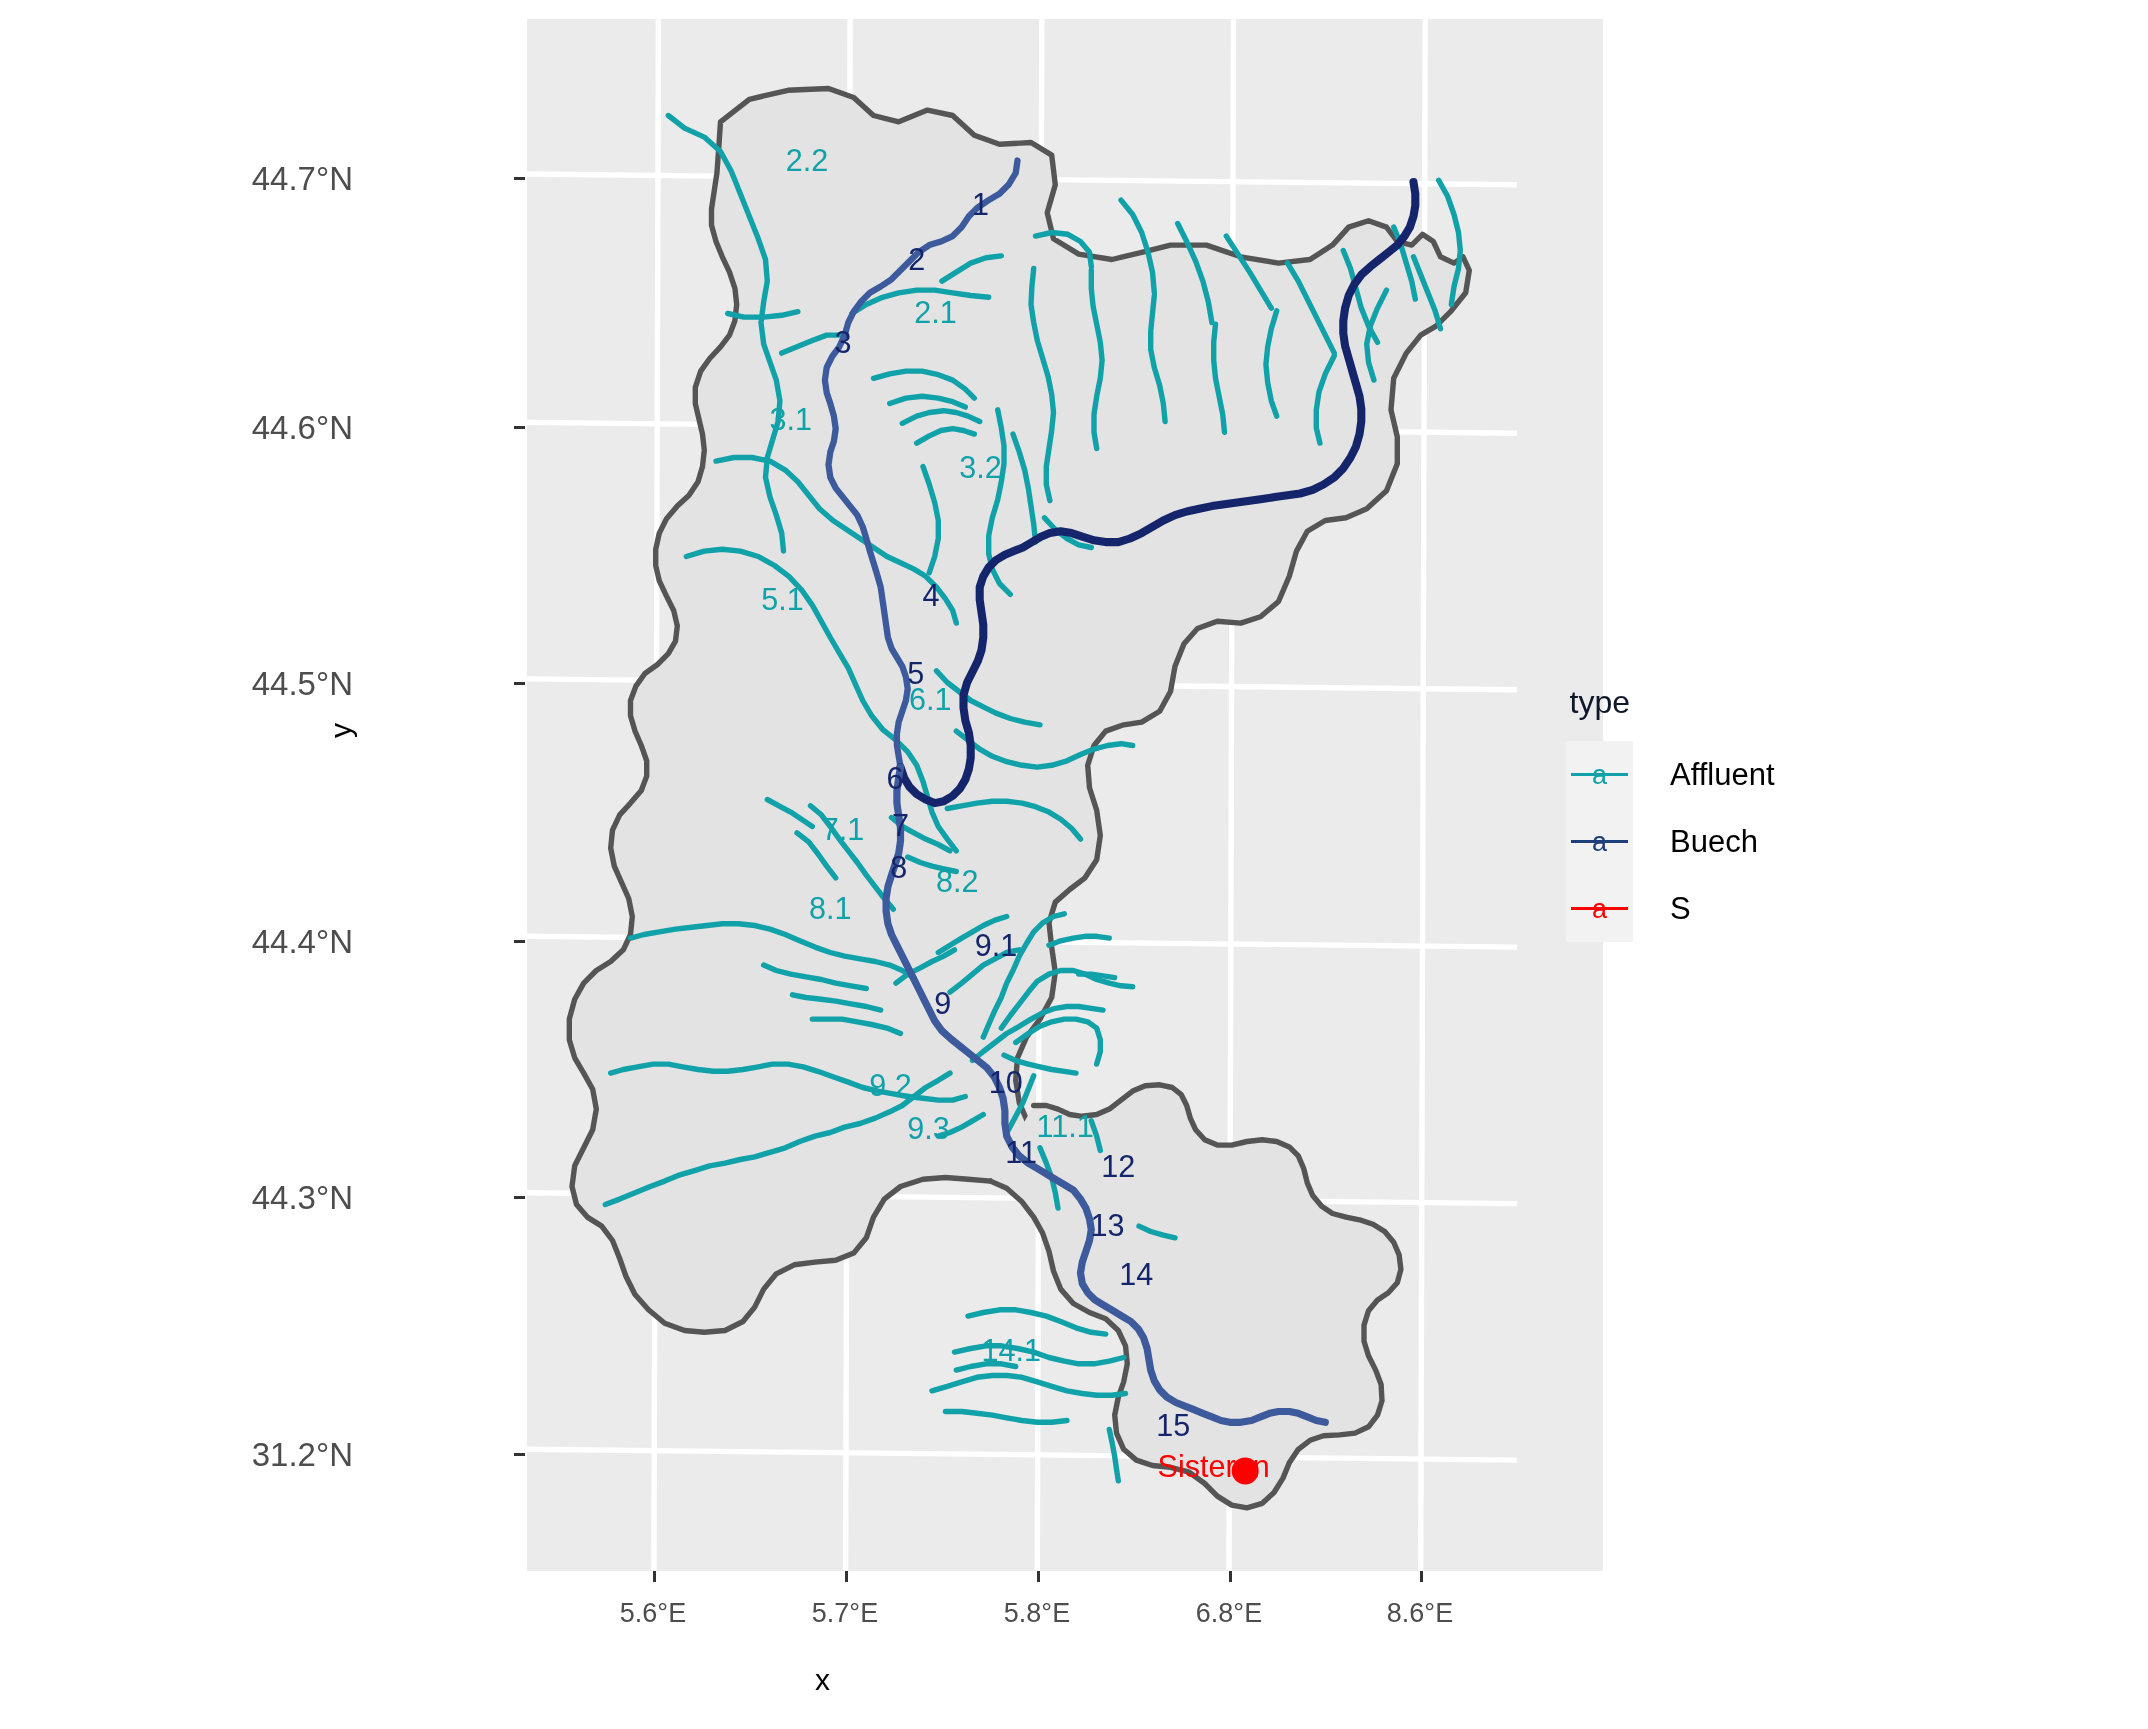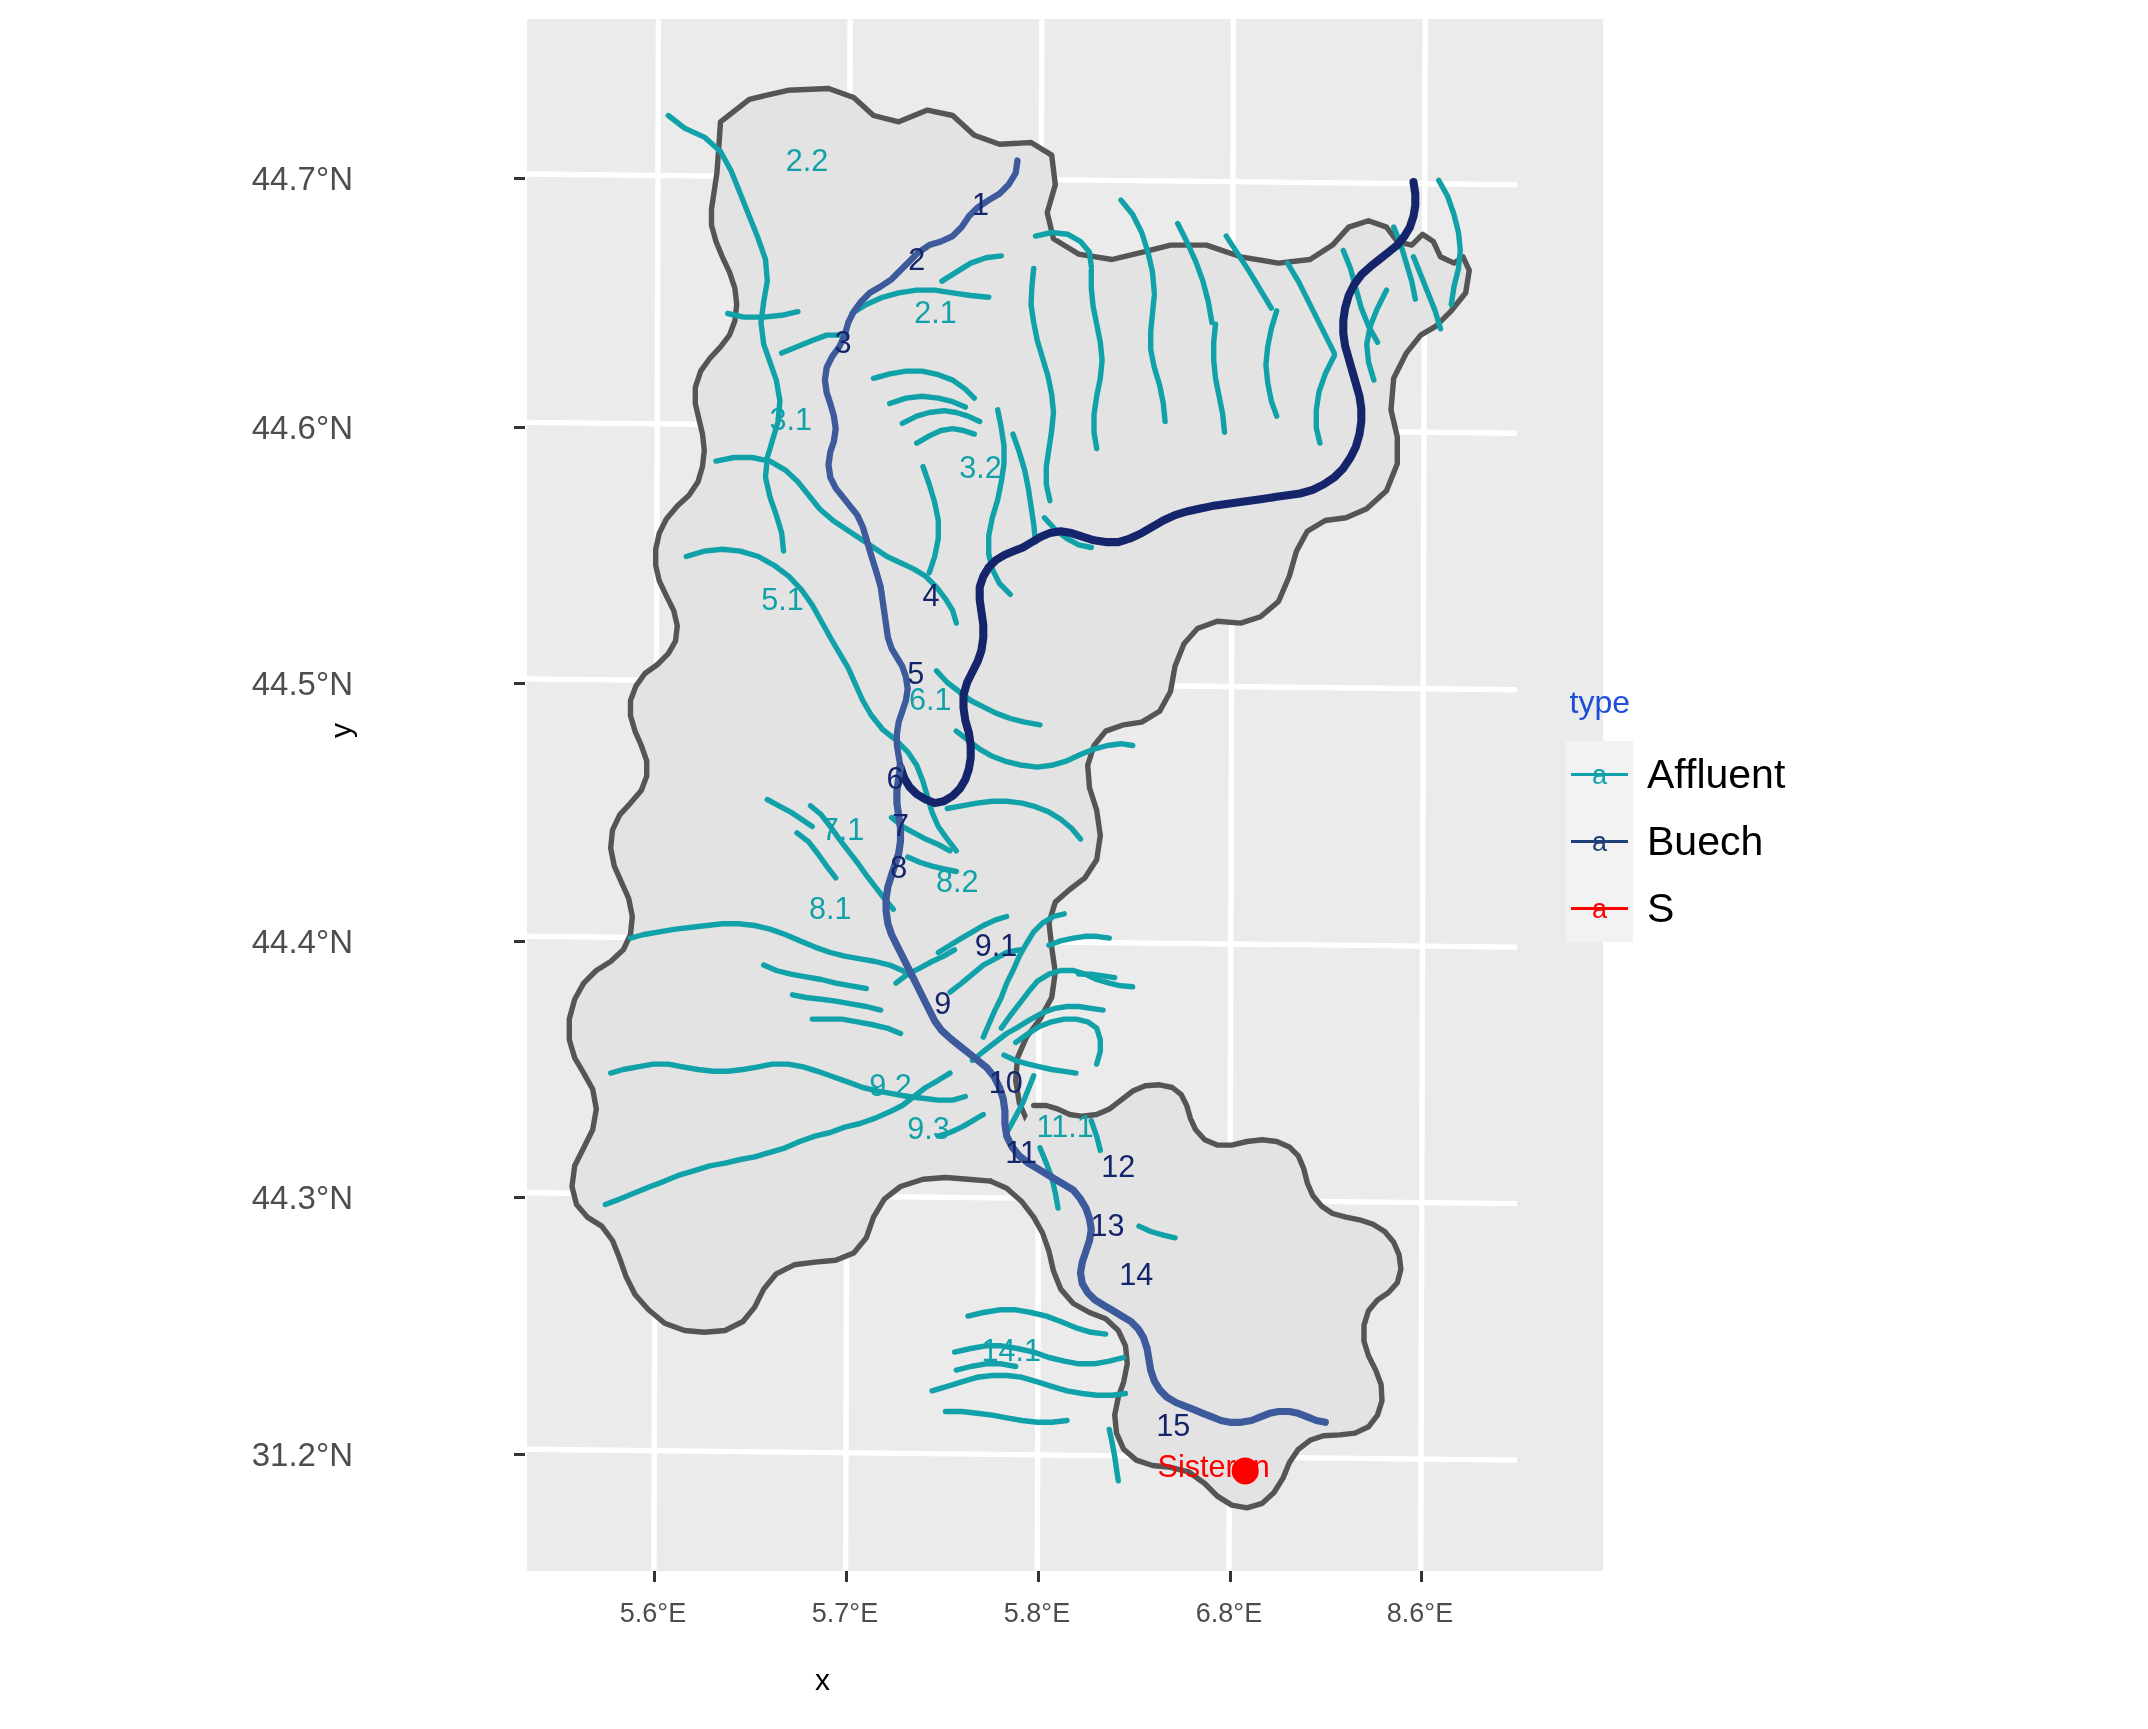--- a/index.html
+++ b/index.html
@@ -50,40 +50,40 @@
     background:#ebebeb;
     overflow:hidden;
   }
   #panel svg{position:absolute;left:0;top:0;}
 
   
   #legend{
     position:absolute;left:1566px;top:684px;width:378px;
   }
   .legend-title{
-    font-size:32px;color:#1d4ed8;margin:0 0 20px 3.6px;
+    font-size:32px;color:#0f172a;margin:0 0 20px 3.6px;
   }
   .legend-rows{display:flex;flex-direction:column;}
   .legend-row{
     display:flex;align-items:center;height:67px;
   }
   .legend-key{
     width:67px;height:67px;background:#f2f2f2;
     position:relative;flex:0 0 67px;
   }
   .legend-key .kline{
     position:absolute;left:5.4px;right:5.4px;top:31.5px;height:3.6px;
   }
   .legend-key .kglyph{
     position:absolute;left:0;right:0;top:50%;
     transform:translateY(-50%);
     text-align:center;font-size:27px;line-height:1;
   }
   .legend-label{
-    margin-left:14px;font-size:41px;color:#000;white-space:nowrap;
+    margin-left:37px;font-size:31px;color:#000;white-space:nowrap;
   }
 </style>
 </head>
 <body>
 
 <div id="root">
 
   <div id="panel">
     <svg id="mapsvg" width="990" height="1552" viewBox="0 0 1100 1724">
         <g>

